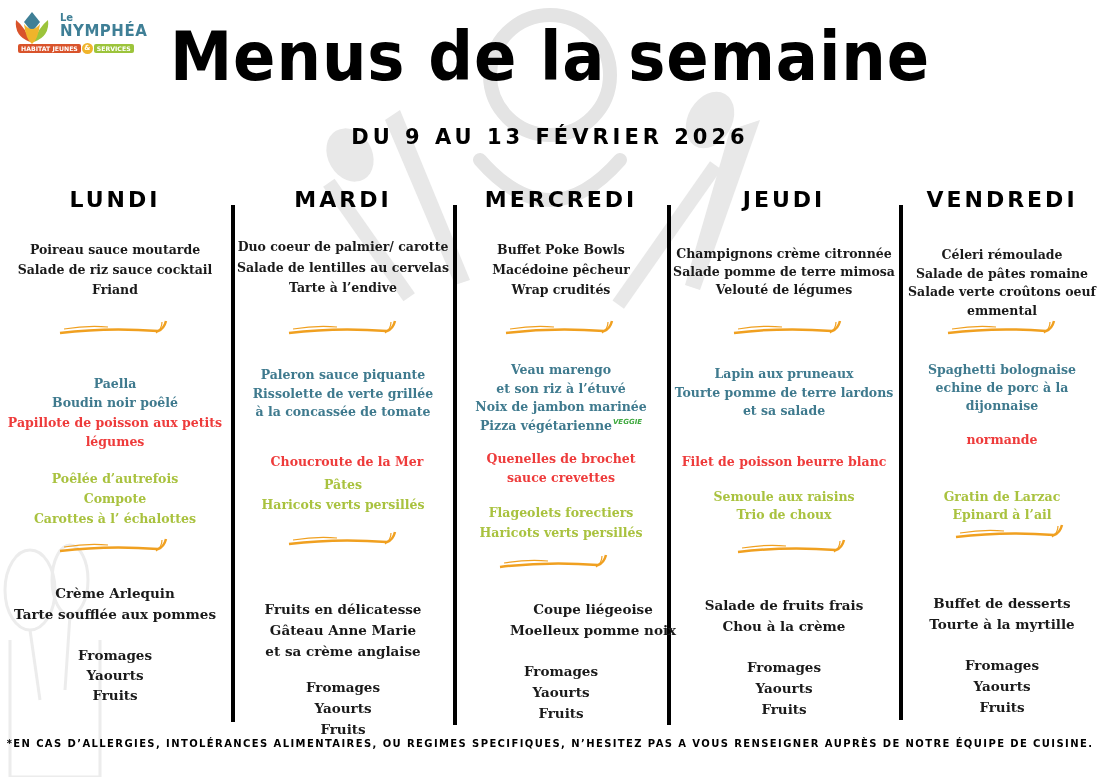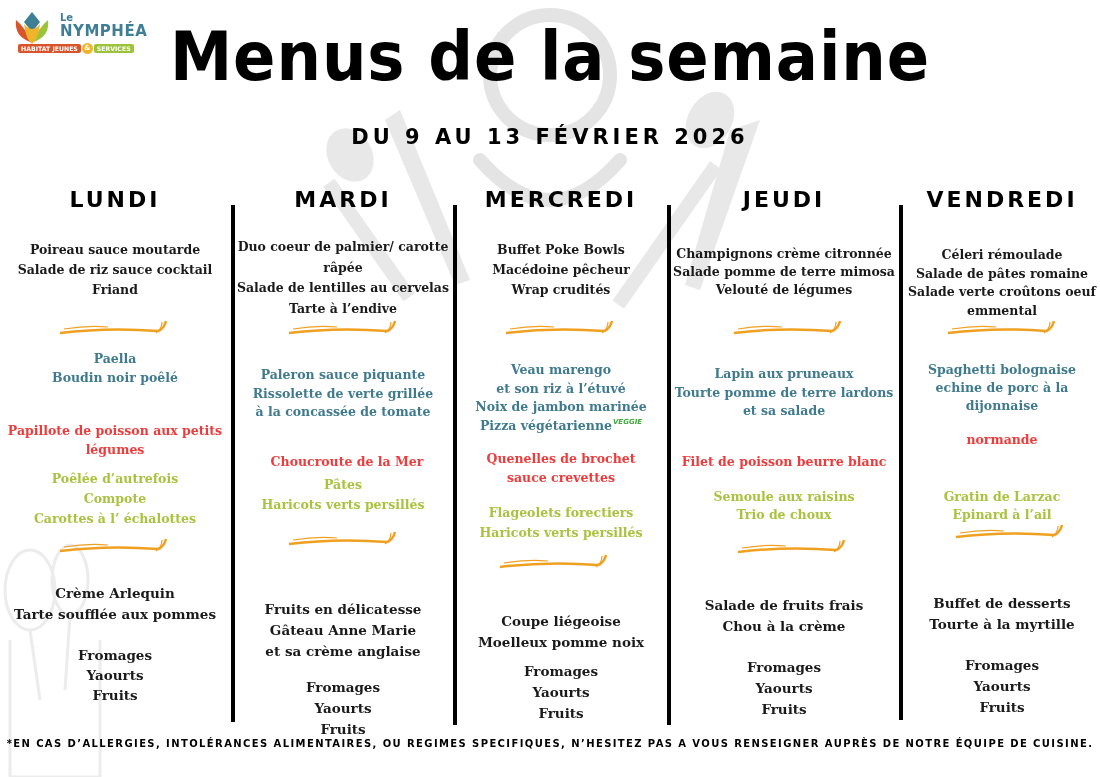--- a/index.html
+++ b/index.html
@@ -92,25 +92,25 @@
   <div class="block c-dark" style="top:57px;">
     <div>Poireau sauce moutarde</div>
     <div>Salade de riz sauce cocktail</div>
     <div>Friand</div>
   </div>
   <svg class="swoosh" style="left:58px; top:136px;" viewBox="0 0 110 20">
       <path d="M2 14 Q50 8 100 12 Q106 10 108 2" fill="none" stroke="#f0a020" stroke-width="2.5"></path>
       <path d="M6 10 Q30 6 50 8" fill="none" stroke="#f0a020" stroke-width="1.2"></path>
       <path d="M104 3 Q104 10 98 14" fill="none" stroke="#f0a020" stroke-width="1.2"></path>
     </svg>
-  <div class="block c-blue" style="top:166px; line-height:19px;">
+  <div class="block c-blue" style="top:191px; line-height:19px;">
     <div>Paella</div>
     <div>Boudin noir poêlé</div>
   </div>
-  <div class="block c-red" style="top:238px; line-height:19px;">
+  <div class="block c-red" style="top:230px; line-height:19px;">
     <div>Papillote de poisson aux petits</div>
     <div>légumes</div>
   </div>
   <div class="block c-green" style="top:286px;">
     <div>Poêlée d’autrefois</div>
     <div>Compote</div>
     <div>Carottes à l’ échalottes</div>
   </div>
   <svg class="swoosh" style="left:58px; top:354px;" viewBox="0 0 110 20">
       <path d="M2 14 Q50 8 100 12 Q106 10 108 2" fill="none" stroke="#f0a020" stroke-width="2.5"></path>
@@ -125,21 +125,20 @@
     <div>Fromages</div>
     <div>Yaourts</div>
     <div>Fruits</div>
   </div>
 </section>
 
 <section class="col" style="left:235px; width:216px;">
   <div class="day">MARDI</div>
   <div class="block c-dark" style="top:54px; line-height:20.5px;">
     <div>Duo coeur de palmier/ carotte</div>
-    <div>râpée</div>
     <div>Salade de lentilles au cervelas</div>
     <div>Tarte à l’endive</div>
   </div>
   <svg class="swoosh" style="left:52px; top:136px;" viewBox="0 0 110 20">
       <path d="M2 14 Q50 8 100 12 Q106 10 108 2" fill="none" stroke="#f0a020" stroke-width="2.5"></path>
       <path d="M6 10 Q30 6 50 8" fill="none" stroke="#f0a020" stroke-width="1.2"></path>
       <path d="M104 3 Q104 10 98 14" fill="none" stroke="#f0a020" stroke-width="1.2"></path>
     </svg>
   <div class="block c-blue" style="top:183px; line-height:18.5px;">
     <div>Paleron sauce piquante</div>
@@ -194,21 +193,21 @@
   </div>
   <div class="block c-green" style="top:320px;">
     <div>Flageolets forectiers</div>
     <div>Haricots verts persillés</div>
   </div>
   <svg class="swoosh" style="left:40px; top:370px;" viewBox="0 0 110 20">
       <path d="M2 14 Q50 8 100 12 Q106 10 108 2" fill="none" stroke="#f0a020" stroke-width="2.5"></path>
       <path d="M6 10 Q30 6 50 8" fill="none" stroke="#f0a020" stroke-width="1.2"></path>
       <path d="M104 3 Q104 10 98 14" fill="none" stroke="#f0a020" stroke-width="1.2"></path>
     </svg>
-  <div class="block c-dark c-dessert" style="top:428px;">
+  <div class="block c-dark c-dessert" style="top:416px;margin-left:32px;">
     <div>Coupe liégeoise</div>
     <div>Moelleux pomme noix</div>
   </div>
   <div class="block c-dark c-dessert" style="top:478px;">
     <div>Fromages</div>
     <div>Yaourts</div>
     <div>Fruits</div>
   </div>
 </section>
 

